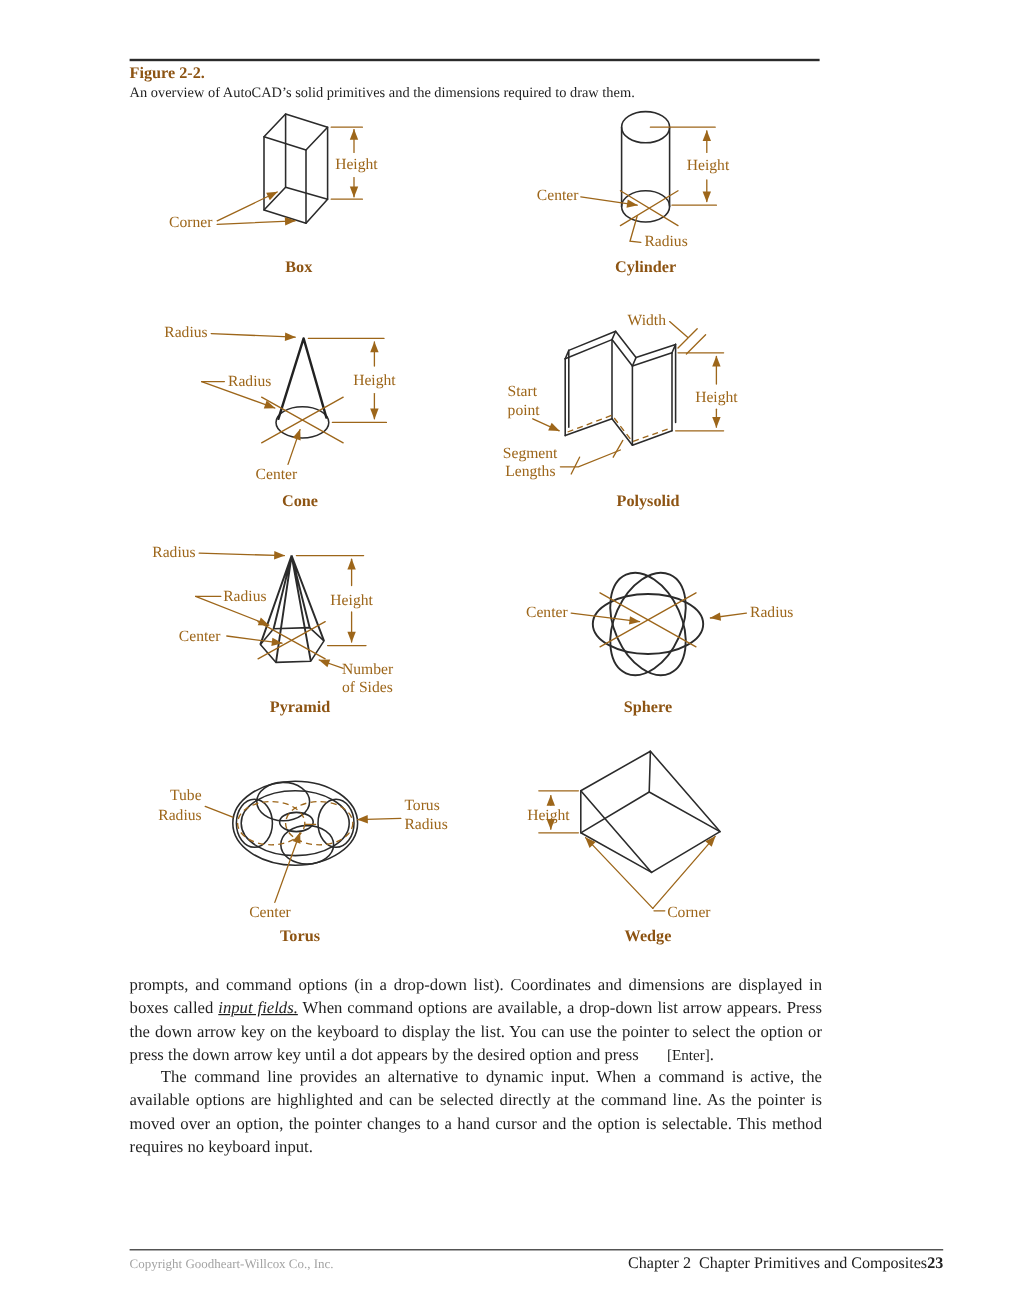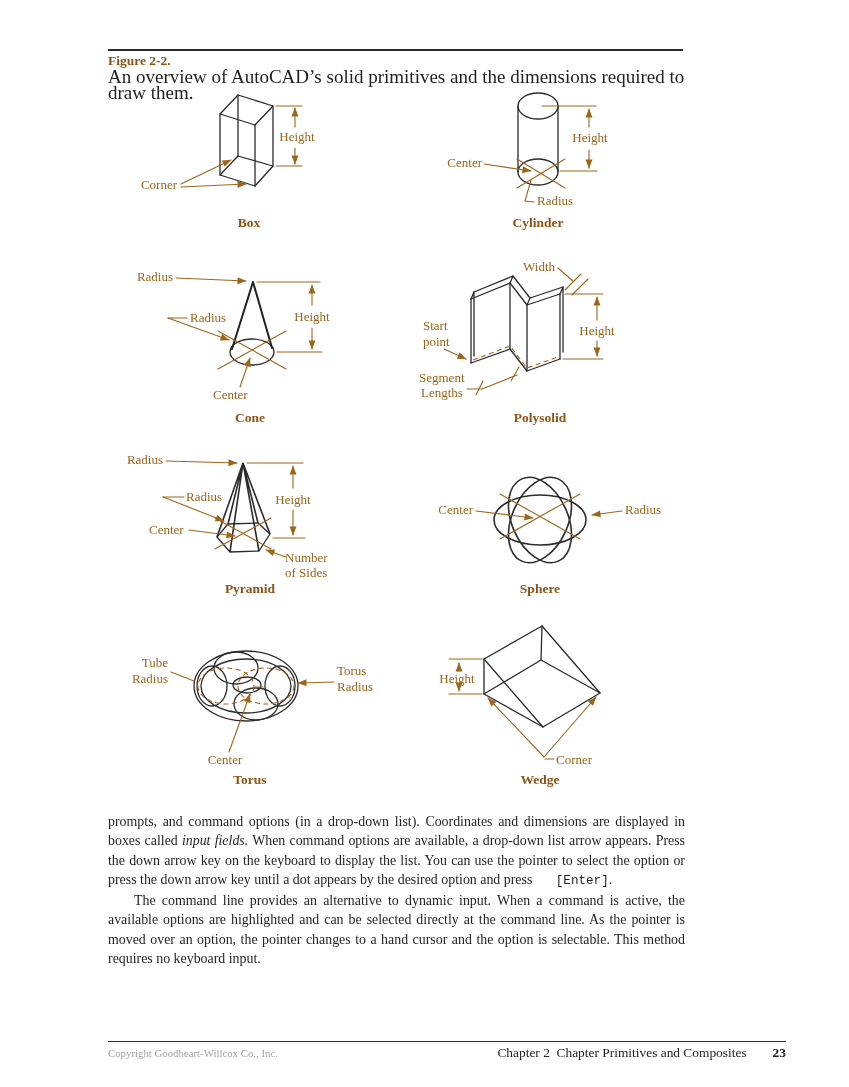--- a/index.html
+++ b/index.html
@@ -1,41 +1,41 @@
 <!DOCTYPE html>
 <html><head>
 <meta charset="utf-8">
 <style>
   html,body{margin:0;padding:0;background:#ffffff;}
   #page{position:relative;width:849px;height:1087px;background:#fff;overflow:hidden;
         font-family:"Liberation Serif",serif;color:#1f1f1f;}
   .rule{position:absolute;background:#2b2b2b;height:1.5px;}
   #fig-head{position:absolute;left:108px;top:53px;width:577px;}
   #fig-label{font-weight:bold;font-size:13.5px;color:#8d5413;line-height:16px;}
-  #fig-caption{font-size:19px;color:#1f1f1f;line-height:16px;}
+  #fig-caption{font-size:12px;color:#1f1f1f;line-height:16px;}
   #figsvg{position:absolute;left:0;top:0;width:849px;height:1087px;}
   .k{stroke:#2b2b2b;stroke-width:1.3;fill:none;stroke-linejoin:round;stroke-linecap:round;}
   .k2{stroke:#222;stroke-width:2;fill:none;stroke-linejoin:round;stroke-linecap:round;}
   .k16{stroke:#2b2b2b;stroke-width:1.6;fill:none;}
   .b{stroke:#9d661a;stroke-width:1.1;fill:none;stroke-linecap:round;}
   .bd{stroke:#9d661a;stroke-width:1.1;fill:none;stroke-dasharray:5 3.5;}
   .lb{fill:#9d661a;font-family:"Liberation Serif",serif;font-size:13px;}
   .cp{fill:#8d5413;font-family:"Liberation Serif",serif;font-size:13.5px;font-weight:bold;}
   #bodytext{position:absolute;left:108px;top:812px;width:577px;font-size:13.9px;
             line-height:19.3px;text-align:justify;}
   #bodytext p{margin:0;}
   #p2{text-indent:26px;}
-  .it{font-style:italic;}
-  .key{font-family:Liberation Mono, monospace;font-size:12.6px;padding-left:20px;}
+  .it{font-style:italic;text-decoration:underline;}
+  .key{font-family:Liberation Serif, serif;font-size:12.6px;padding-left:20px;}
   #footer{position:absolute;left:108px;top:1045px;width:678px;display:flex;
           justify-content:space-between;align-items:baseline;}
   #copyright{font-family:Liberation Serif, serif;font-size:10.8px;color:#a3a3a3;}
   #footer-right{font-size:13.4px;color:#222;}
   #chapter-italic{}
-  #page-number{font-weight:bold;margin-left:26px;}
+  #page-number{font-weight:bold;}
 </style>
 </head>
 <body>
 
 <div id="page">
 
   <div class="rule" style="left:108px;top:49px;width:575px;"></div>
 
   <div id="fig-head">
     <div id="fig-label">Figure 2-2.</div>

